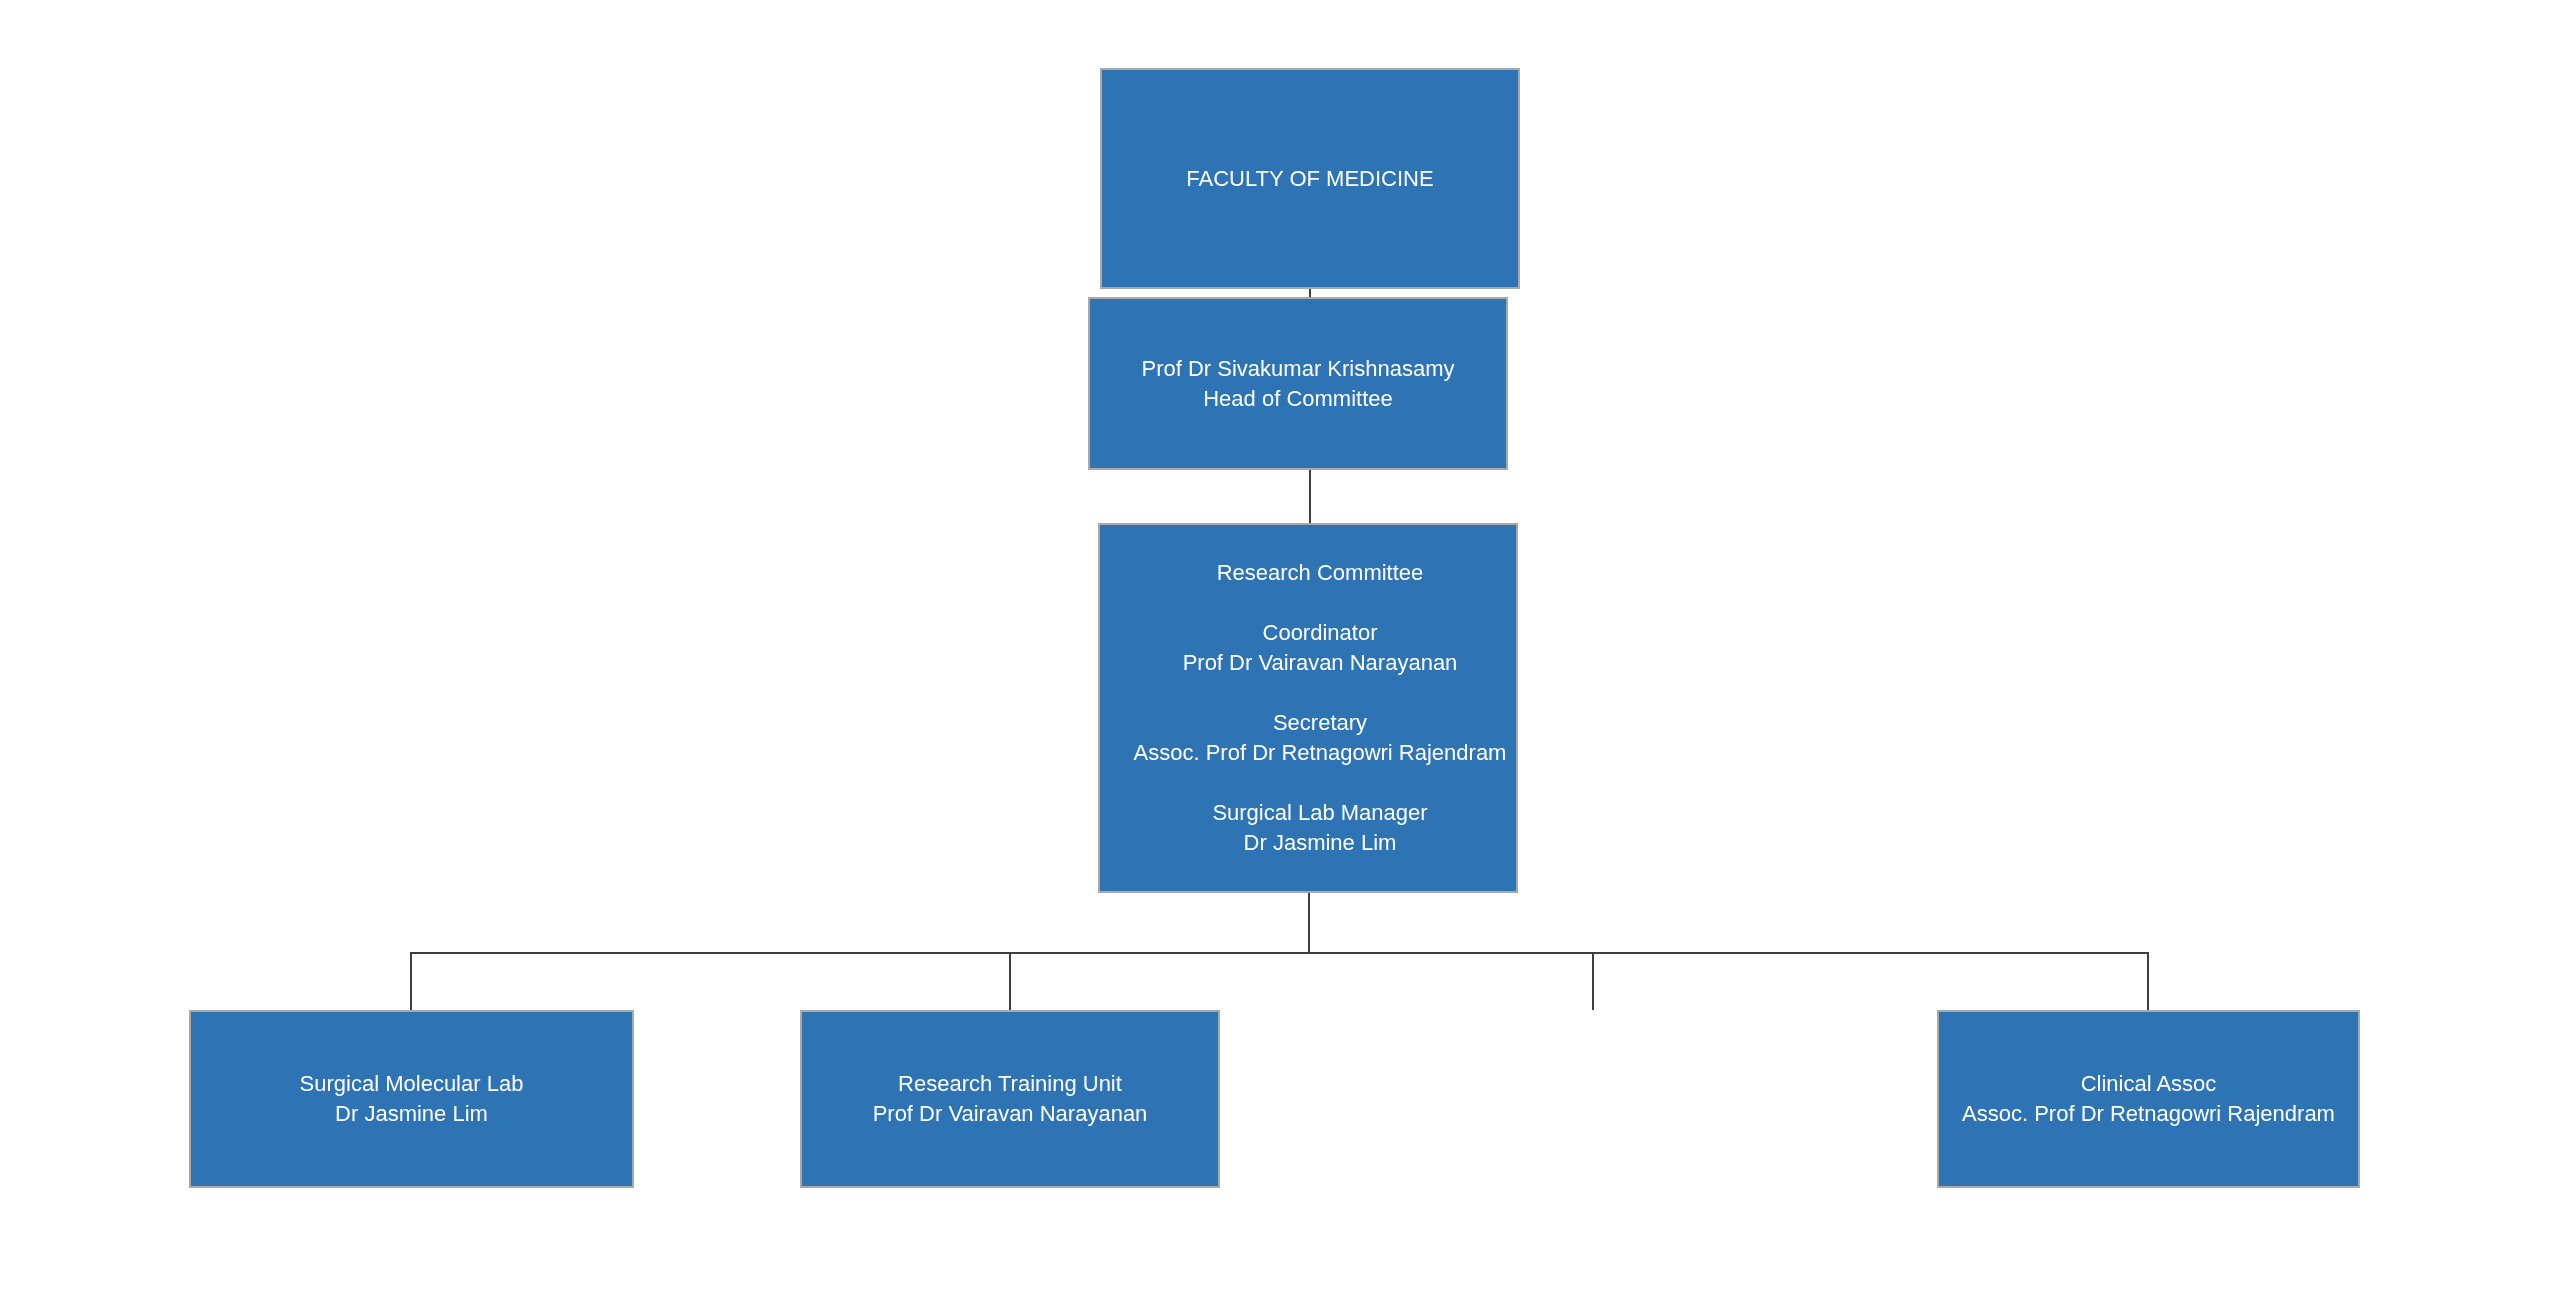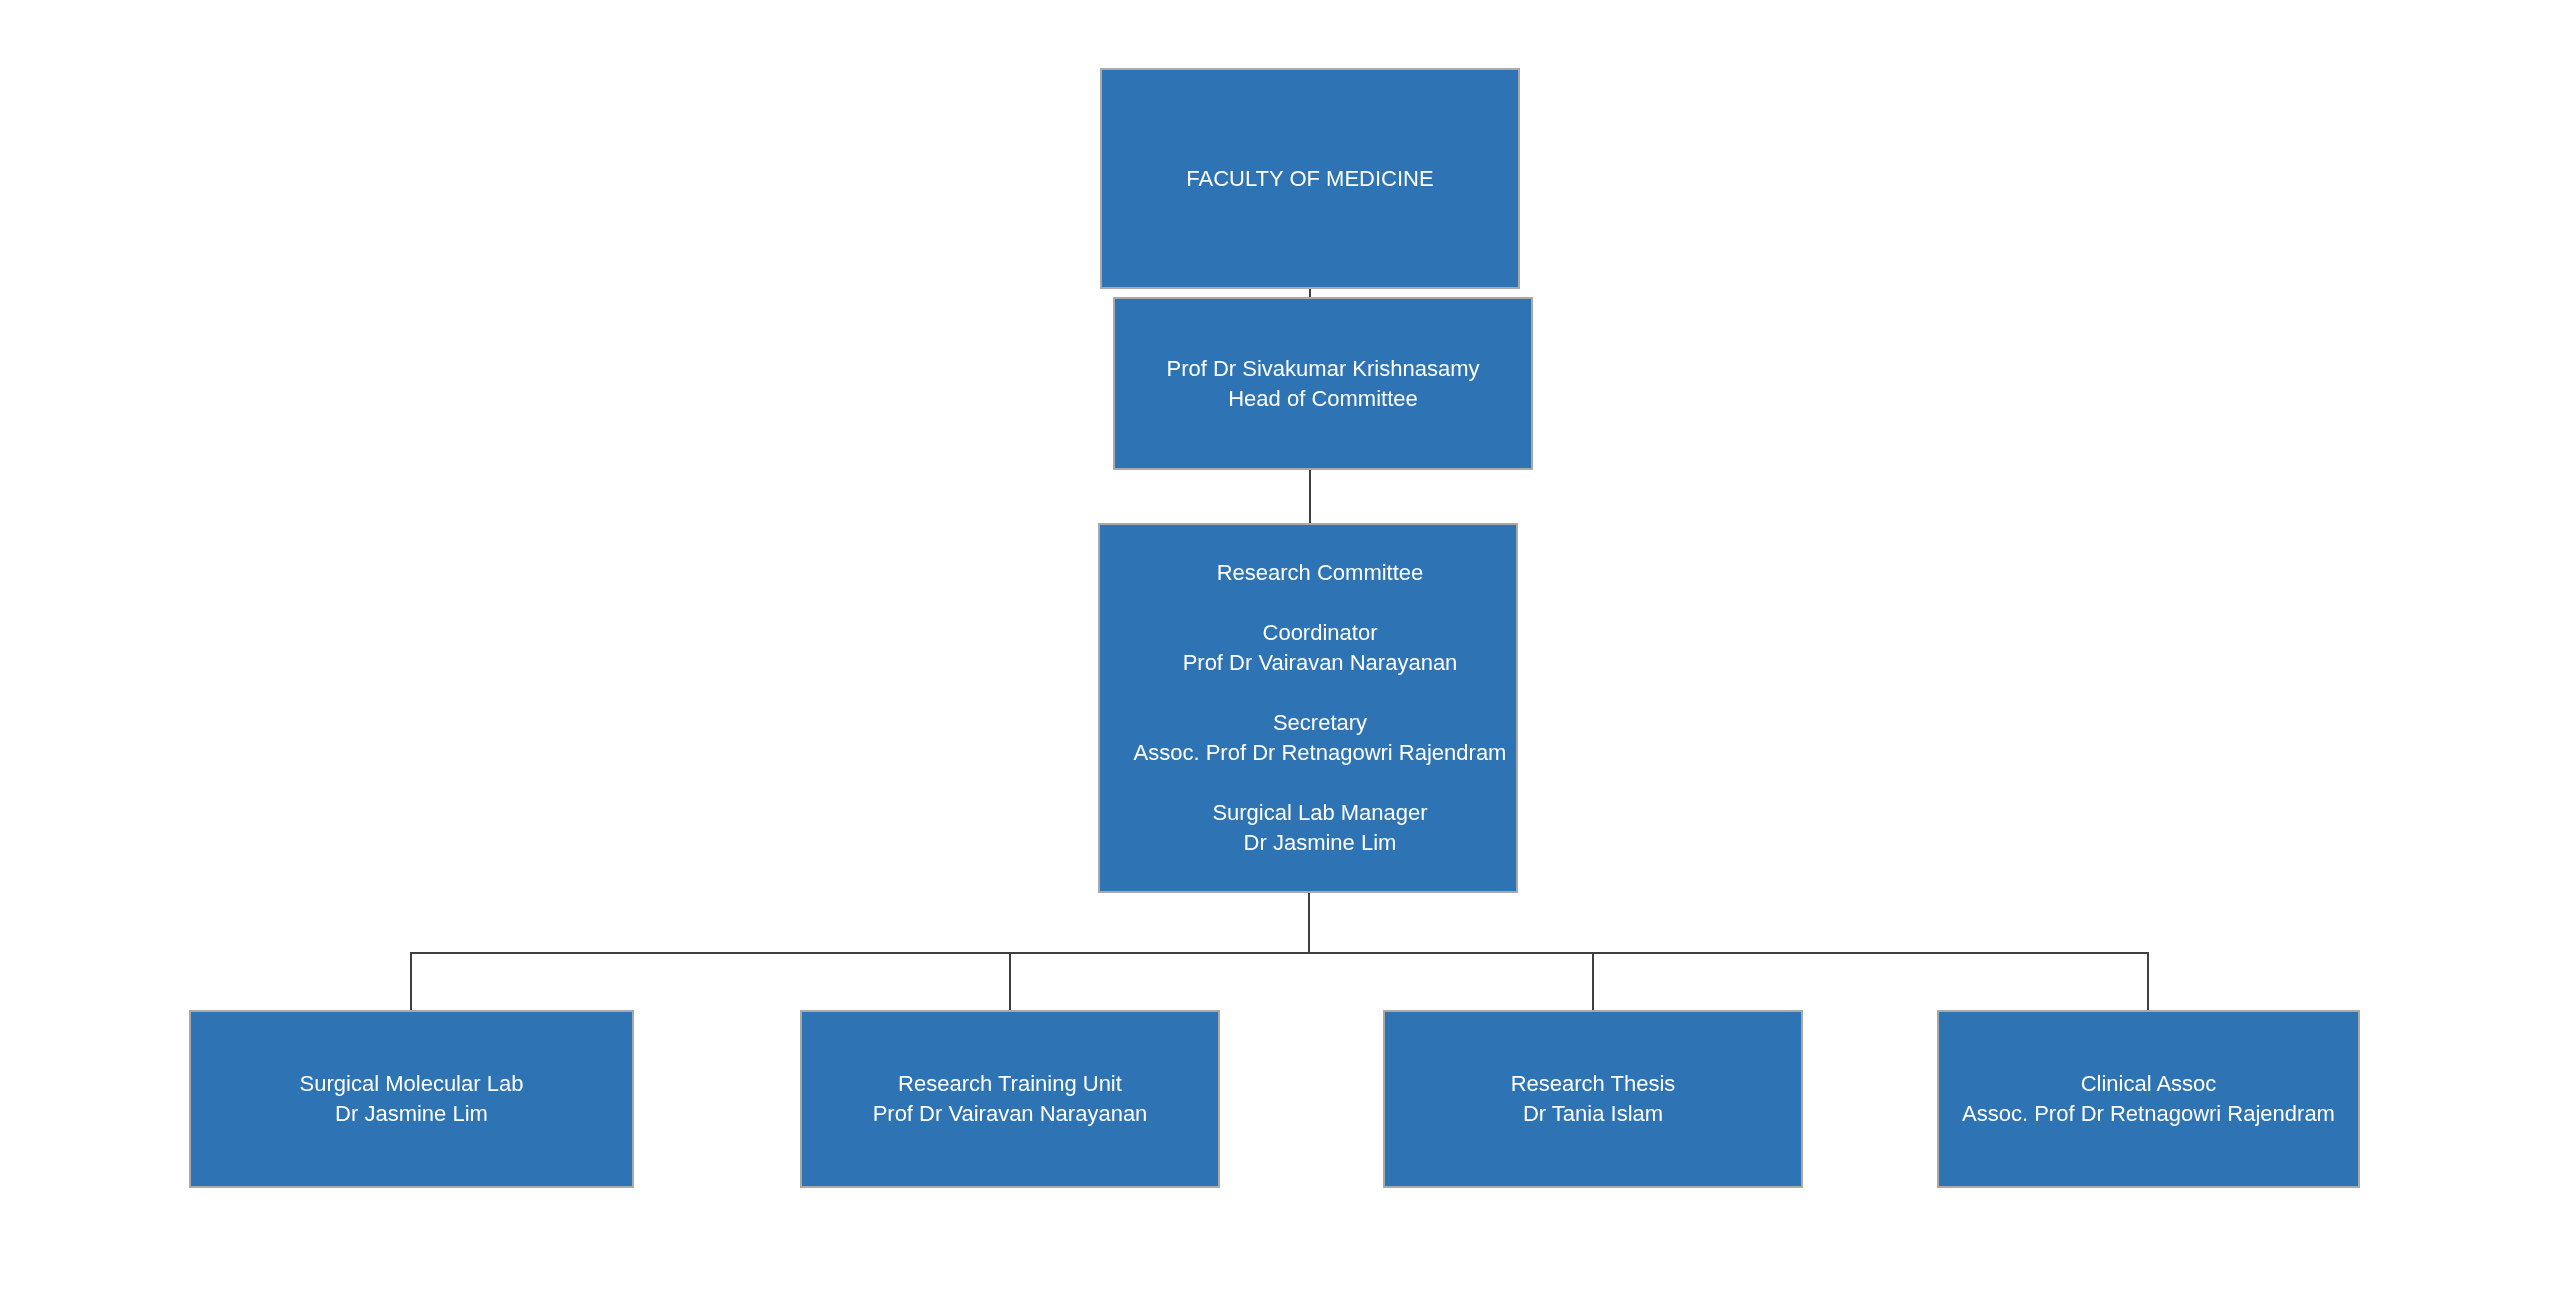--- a/index.html
+++ b/index.html
@@ -32,21 +32,21 @@
   .node .para { margin: 0; }
   .node .para + .para { margin-top: 30px; }
   .conn {
     position: absolute;
     background: var(--connector, #3f3f3f);
   }
   .conn.v { width: 2px; }
   .conn.h { height: 2px; }
   
   #node-faculty    { left: 1100px; top: 68px;   width: 420px; height: 221px; }
-  #node-head       { left: 1113px; top: 297px;  width: 420px; height: 173px; }
+  #node-head       { left: 1088px; top: 297px;  width: 420px; height: 173px; }
   #node-committee  { left: 1098px; top: 523px;  width: 420px; height: 370px; padding-left: 24px; }
   #node-unit-0     { left: 189px;  top: 1010px; width: 445px; height: 178px; }
   #node-unit-1     { left: 800px;  top: 1010px; width: 420px; height: 178px; }
   #node-unit-2     { left: 1383px; top: 1010px; width: 420px; height: 178px; }
   #node-unit-3     { left: 1937px; top: 1010px; width: 423px; height: 178px; }
   
   #conn-faculty-head   { left: 1309px; top: 240px; height: 57px; }
   #conn-head-committee { left: 1309px; top: 470px; height: 53px; }
   #conn-committee-bus  { left: 1308px; top: 893px; height: 61px; }
   #conn-bus            { left: 410px;  top: 952px; width: 1739px; }
@@ -107,26 +107,20 @@
     </div>
   </div>
 
   <div class="node" id="node-unit-1">
     <div class="para">
       <div>Research Training Unit</div>
       <div>Prof Dr Vairavan Narayanan</div>
     </div>
   </div>
 
-  <div class="node" id="node-unit-2">
-    <div class="para">
-      <div>Research Thesis</div>
-      <div>Dr Tania Islam</div>
-    </div>
-  </div>
 
   <div class="node" id="node-unit-3">
     <div class="para">
       <div>Clinical Assoc</div>
       <div>Assoc. Prof Dr Retnagowri Rajendram</div>
     </div>
   </div>
 
 </div>
 

